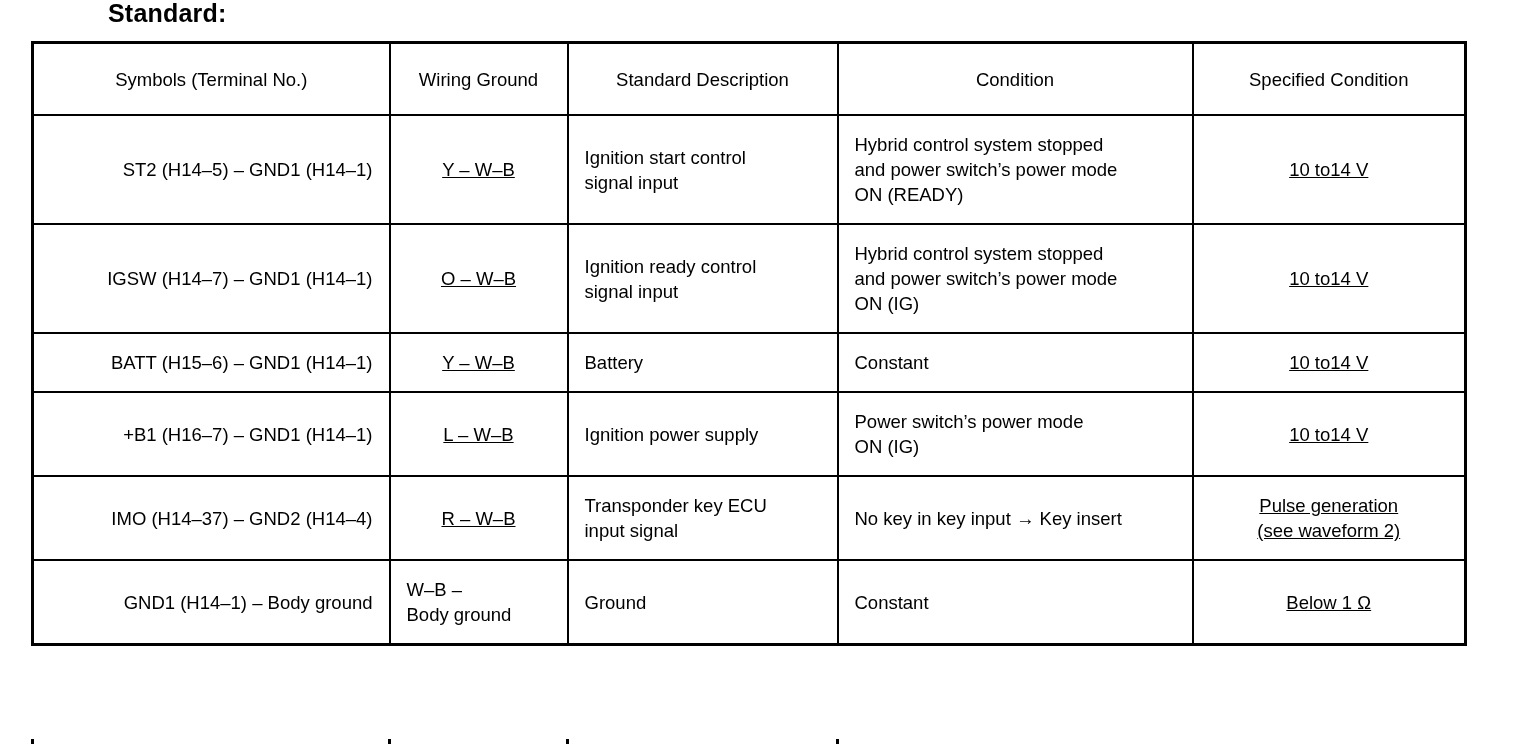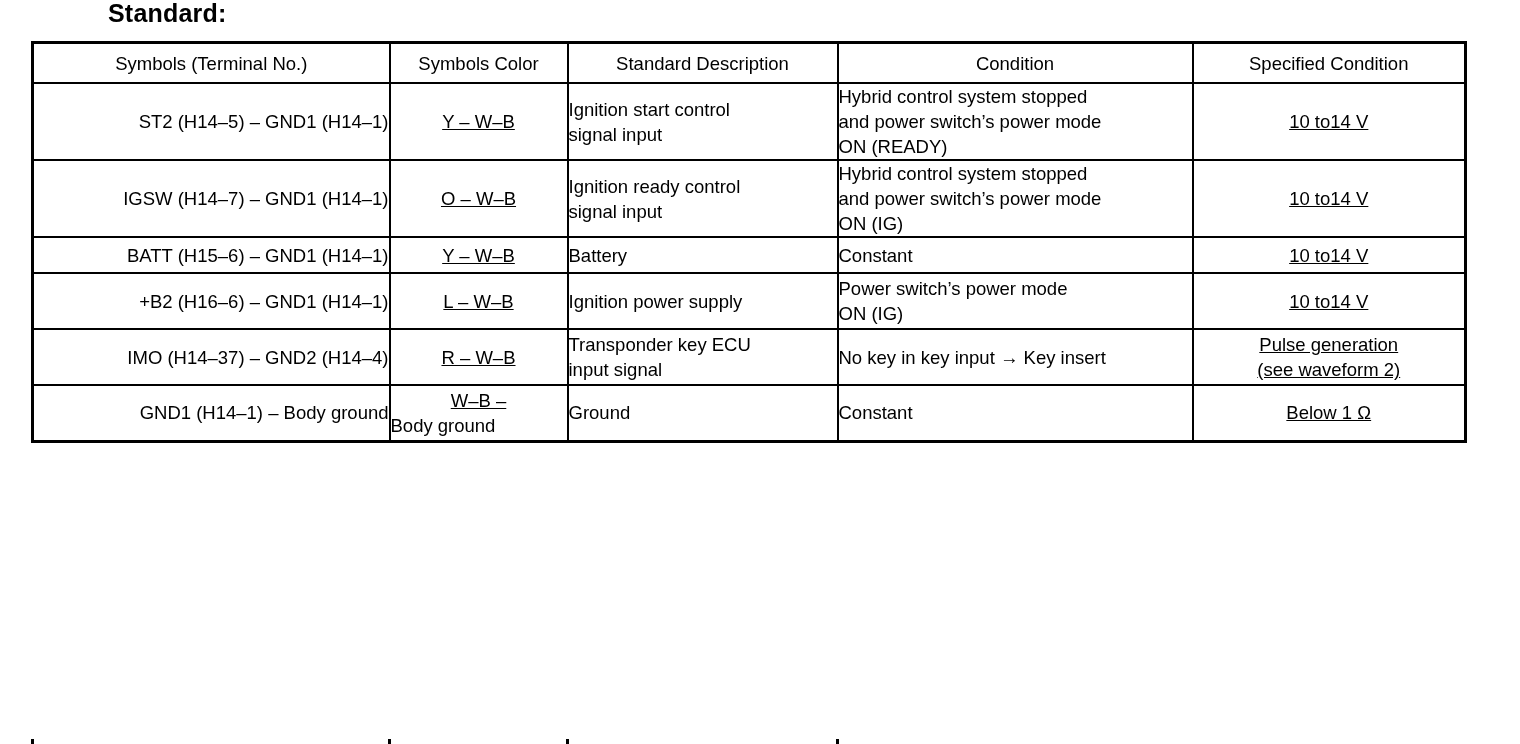--- a/index.html
+++ b/index.html
@@ -30,21 +30,21 @@
     position: absolute;
     left: 31px;
     top: 41px;
     width: 1433px;
     border-collapse: collapse;
     table-layout: fixed;
     border: 3px solid #000;
   }
   .spec-table td, .spec-table th {
     border: 2px solid #000;
-    padding: 0;
+    padding: 16px;
     font-weight: normal;
     font-size: 18.5px;
     line-height: 25px;
     vertical-align: middle;
   }
 
   
   .col-sym  { width: 357px; }
   .col-wire { width: 178px; }
   .col-desc { width: 270px; }
@@ -69,21 +69,21 @@
     text-align: center;
     padding: 7px 6px;
     text-decoration: underline;
   }
 
   
   .wire-split {
     padding: 6px 10px 6px 11px;
     text-align: left;
   }
-  .wire-split .l1 { display: block; text-align: center; text-decoration: underline; }
+  .wire-split .l1 { display: block; text-align: left; }
   .wire-split .l2 { display: block; text-align: left; }
 
   .r-tall  { height: 70px; }
   .r-short { height: 36px; margin-left: 34px; }
   .r-mid   { height: 56px; }
 
   
   .bottom-sliver {
     position: absolute;
     left: 31px;
@@ -110,21 +110,21 @@
   <colgroup>
     <col class="col-sym">
       <col class="col-wire">
       <col class="col-desc">
       <col class="col-cond">
       <col class="col-spec">
   </colgroup>
   <thead>
     <tr>
       <th class="hcell">Symbols (Terminal No.)</th>
-      <th class="hcell">Symbols Color</th>
+      <th class="hcell">Wiring Ground</th>
       <th class="hcell">Standard Description</th>
       <th class="hcell">Condition</th>
       <th class="hcell">Specified Condition</th>
     </tr>
   </thead>
   <tbody>
 
     <tr class="r-tall">
       <td class="cell-left">ST2 (H14–5) – GND1 (H14–1)</td>
       <td class="cell-center">Y – W–B</td>
@@ -142,28 +142,28 @@
     </tr>
 
     <tr class="r-short">
       <td class="cell-left">BATT (H15–6) – GND1 (H14–1)</td>
       <td class="cell-center">Y – W–B</td>
       <td class="cell-left-desc">Battery</td>
       <td class="cell-left-desc">Constant</td>
       <td class="cell-center">10 to14 V</td>
     </tr>
 
-
     <tr class="r-mid">
-      <td class="cell-left">+B2 (H16–6) – GND1 (H14–1)</td>
+      <td class="cell-left">+B1 (H16–7) – GND1 (H14–1)</td>
       <td class="cell-center">L – W–B</td>
       <td class="cell-left-desc">Ignition power supply</td>
       <td class="cell-left-desc">Power switch’s power mode<br>ON (IG)</td>
       <td class="cell-center">10 to14 V</td>
     </tr>
+
 
 
     <tr class="r-mid">
       <td class="cell-left">IMO (H14–37) – GND2 (H14–4)</td>
       <td class="cell-center">R – W–B</td>
       <td class="cell-left-desc">Transponder key ECU<br>input signal</td>
       <td class="cell-left-desc">No key in key input → Key insert</td>
       <td class="cell-center">Pulse generation<br>(see waveform 2)</td>
     </tr>
 

